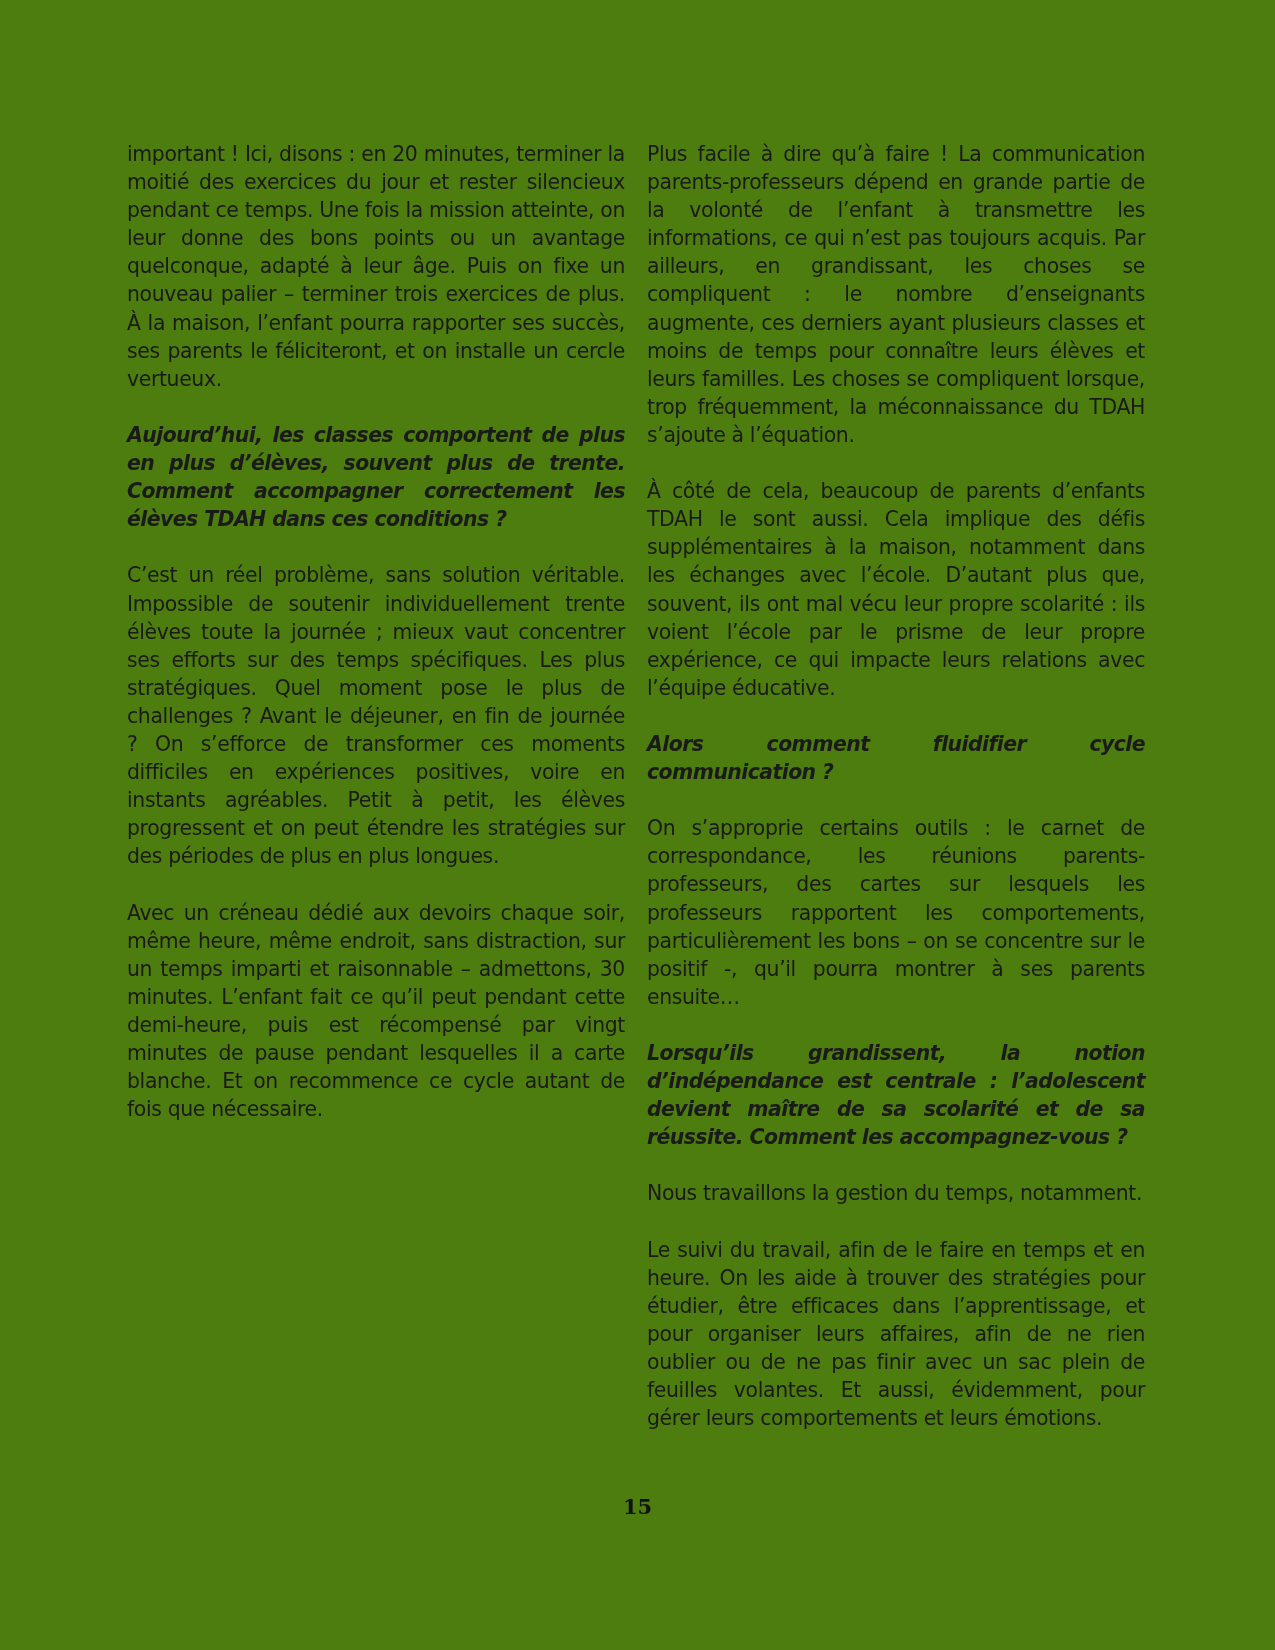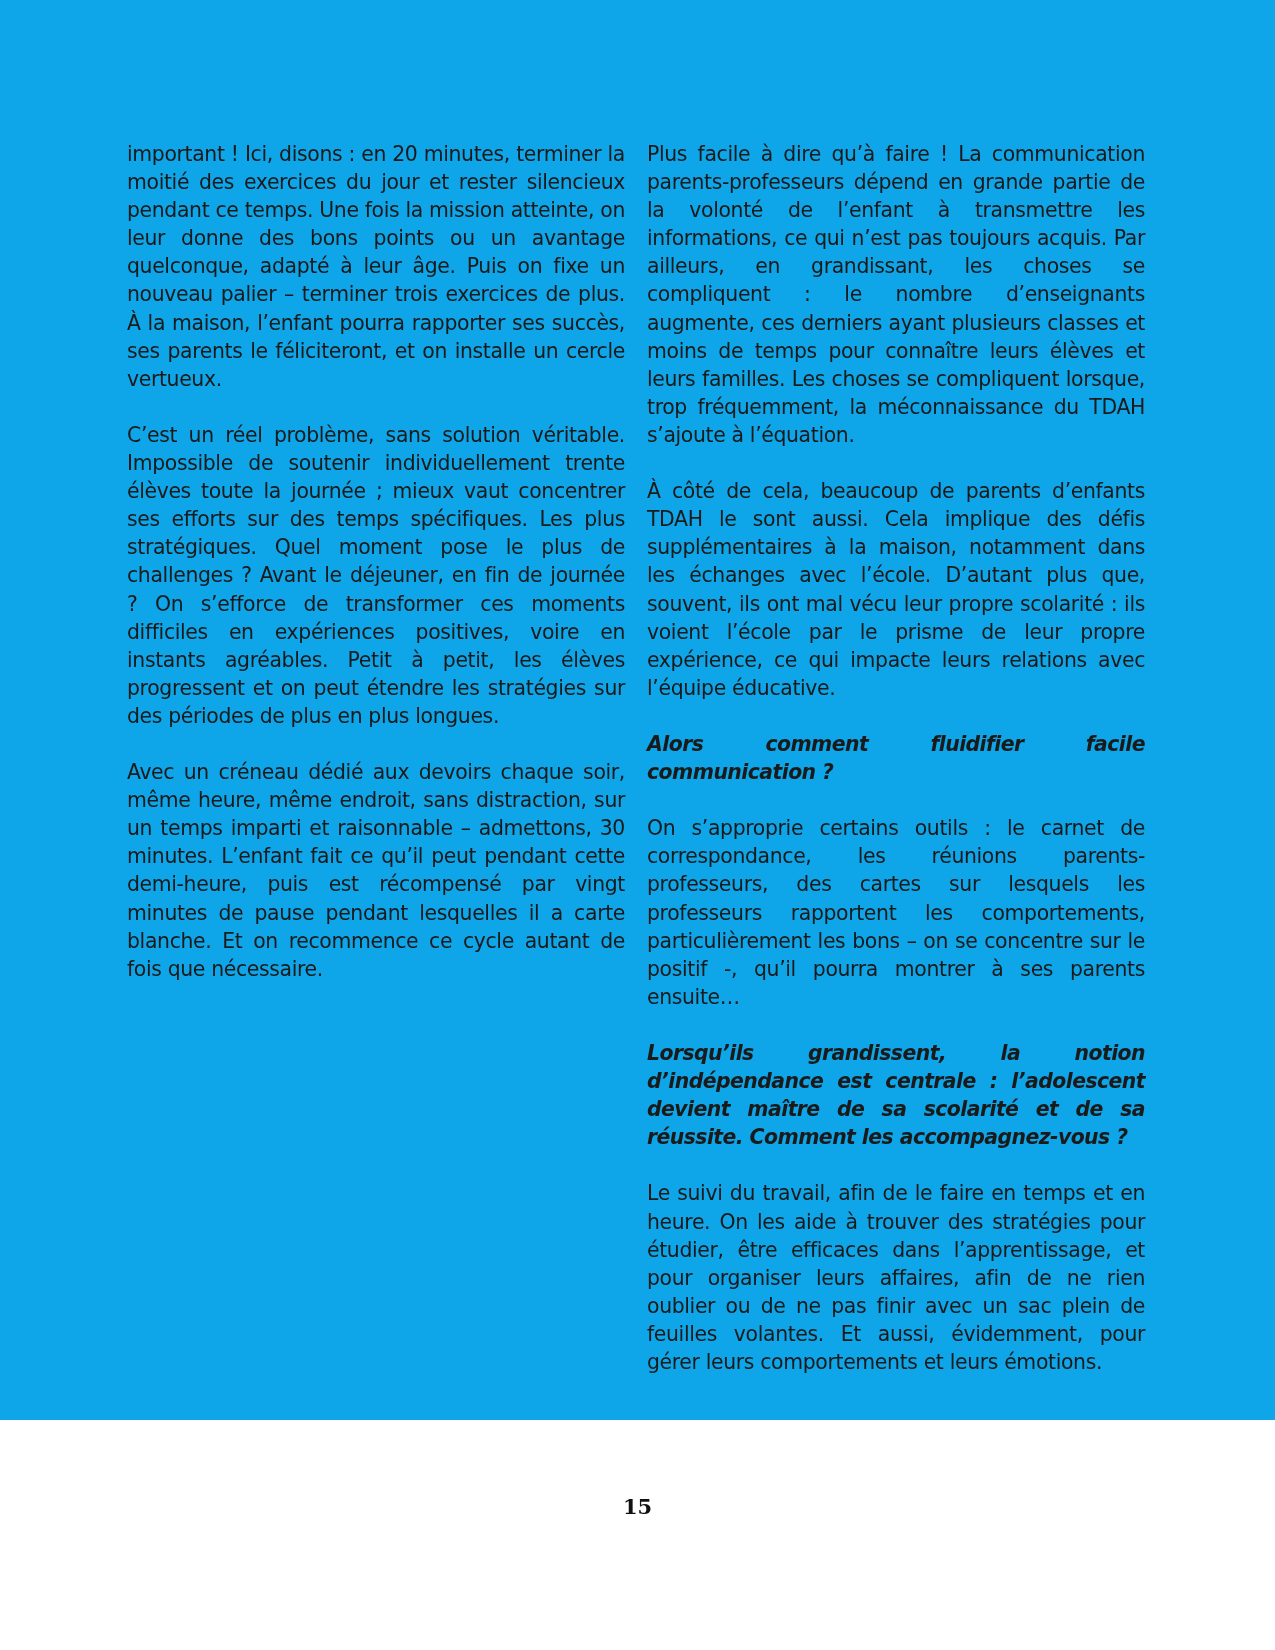--- a/index.html
+++ b/index.html
@@ -1,17 +1,17 @@
 <!DOCTYPE html>
 <html><head>
 <meta charset="utf-8">
 <style>
   html, body { margin: 0; padding: 0; background: #ffffff; }
   body { width: 1275px; height: 1650px; position: relative; overflow: hidden; }
-  .page { position: absolute; left: 0; top: 0; width: 1275px; height: 1420px; background: #0ea5e9; }
+  .page { position: absolute; left: 0; top: 0; width: 1275px; height: 1650px; background: #4d7c0f; }
   .col {
     position: absolute;
     top: 140px;
     width: 498px;
     font-family: "DejaVu Sans", sans-serif;
     font-size: 20.4px;
     line-height: 28.1px;
     color: #1a1a1a;
     letter-spacing: -0.35px;
     word-spacing: 0px;
@@ -39,27 +39,29 @@
     font-weight: bold;
     color: #111111;
   }
 </style>
 </head>
 <body>
 
 <div class="page">
   <div class="col col-left">
     <p>important ! Ici, disons : en 20 minutes, terminer la moitié des exercices du jour et rester silencieux pendant ce temps. Une fois la mission atteinte, on leur donne des bons points ou un avantage quelconque, adapté à leur âge. Puis on fixe un nouveau palier – terminer trois exercices de plus. À la maison, l’enfant pourra rapporter ses succès, ses parents le féliciteront, et on installe un cercle vertueux.</p>
+    <p class="q">Aujourd’hui, les classes comportent de plus en plus d’élèves, souvent plus de trente. Comment accompagner correctement les élèves TDAH dans ces conditions ?</p>
     <p>C’est un réel problème, sans solution véritable. Impossible de soutenir individuellement trente élèves toute la journée ; mieux vaut concentrer ses efforts sur des temps spécifiques. Les plus stratégiques. Quel moment pose le plus de challenges ? Avant le déjeuner, en fin de journée ? On s’efforce de transformer ces moments difficiles en expériences positives, voire en instants agréables. Petit à petit, les élèves progressent et on peut étendre les stratégies sur des périodes de plus en plus longues.</p>
     <p>Avec un créneau dédié aux devoirs chaque soir, même heure, même endroit, sans distraction, sur un temps imparti et raisonnable – admettons, 30 minutes. L’enfant fait ce qu’il peut pendant cette demi-heure, puis est récompensé par vingt minutes de pause pendant lesquelles il a carte blanche. Et on recommence ce cycle autant de fois que nécessaire.</p>
   </div>
 
   <div class="col col-right">
     <p>Plus facile à dire qu’à faire ! La communication parents-professeurs dépend en grande partie de la volonté de l’enfant à transmettre les informations, ce qui n’est pas toujours acquis. Par ailleurs, en grandissant, les choses se compliquent : le nombre d’enseignants augmente, ces derniers ayant plusieurs classes et moins de temps pour connaître leurs élèves et leurs familles. Les choses se compliquent lorsque, trop fréquemment, la méconnaissance du TDAH s’ajoute à l’équation.</p>
     <p>À côté de cela, beaucoup de parents d’enfants TDAH le sont aussi. Cela implique des défis supplémentaires à la maison, notamment dans les échanges avec l’école. D’autant plus que, souvent, ils ont mal vécu leur propre scolarité : ils voient l’école par le prisme de leur propre expérience, ce qui impacte leurs relations avec l’équipe éducative.</p>
-    <p class="q">Alors comment fluidifier facile communication ?</p>
+    <p class="q">Alors comment fluidifier cycle communication ?</p>
     <p>On s’approprie certains outils : le carnet de correspondance, les réunions parents-professeurs, des cartes sur lesquels les professeurs rapportent les comportements, particulièrement les bons – on se concentre sur le positif -, qu’il pourra montrer à ses parents ensuite…</p>
     <p class="q">Lorsqu’ils grandissent, la notion d’indépendance est centrale : l’adolescent devient maître de sa scolarité et de sa réussite. Comment les accompagnez-vous ?</p>
+    <p>Nous travaillons la gestion du temps, notamment.</p>
     <p>Le suivi du travail, afin de le faire en temps et en heure. On les aide à trouver des stratégies pour étudier, être efficaces dans l’apprentissage, et pour organiser leurs affaires, afin de ne rien oublier ou de ne pas finir avec un sac plein de feuilles volantes. Et aussi, évidemment, pour gérer leurs comportements et leurs émotions.</p>
   </div>
 
   <div class="page-number">15</div>
 </div>
 
 </body></html>

